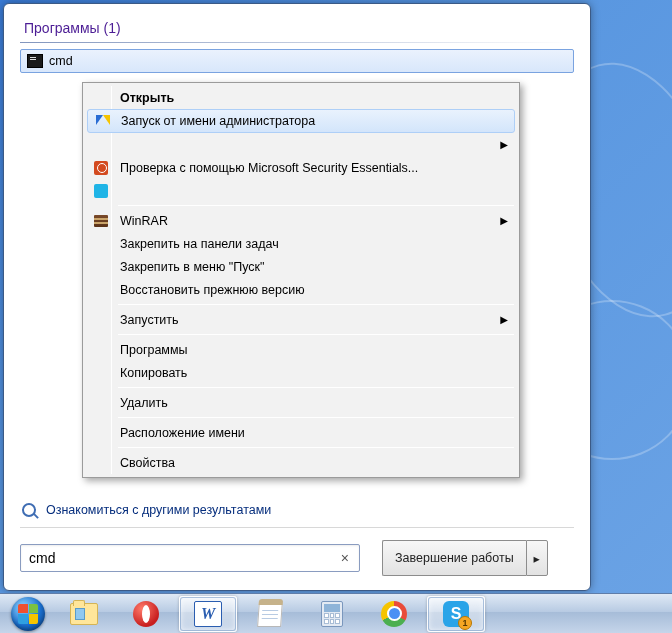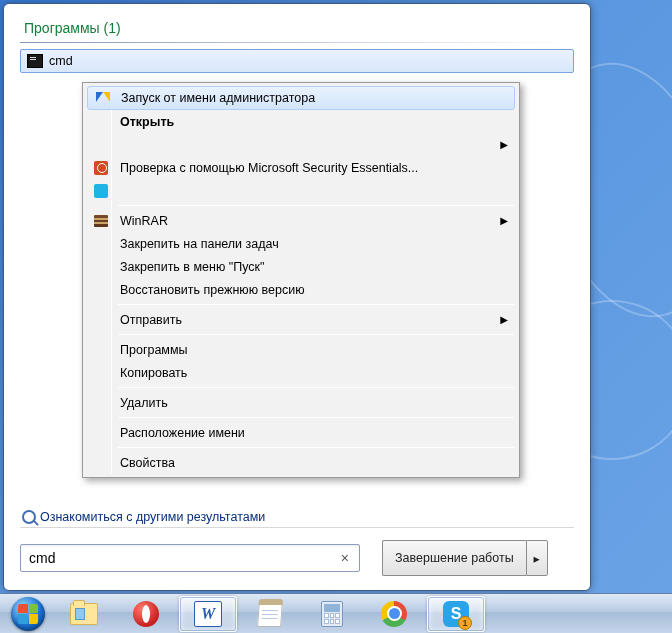--- a/index.html
+++ b/index.html
@@ -5,29 +5,29 @@
 * { margin:0; padding:0; box-sizing:border-box; font-family:"Segoe UI",Tahoma,sans-serif; font-size:12.5px; }
 body { width:672px; height:633px; overflow:hidden; background:linear-gradient(135deg,#3a7bd5,#5896e0 40%,#6ba3e5); position:relative; }
 
 
 .wallpaper { position:absolute; inset:0; overflow:hidden; }
 .wallpaper .swirl { position:absolute; right:-40px; top:60px; width:160px; height:260px; border:2px solid rgba(255,255,255,.25); border-radius:50%; transform:rotate(-15deg); }
 .wallpaper .swirl2 { position:absolute; right:-20px; top:300px; width:160px; height:160px; border:2px solid rgba(255,255,255,.25); border-radius:50%; }
 
 
 .start-panel { position:absolute; left:3px; top:3px; width:588px; height:588px; background:#fff; border:1px solid #3b5a86; border-radius:6px; box-shadow:0 0 8px rgba(0,0,0,.35); padding:16px 16px 14px 16px; display:flex; flex-direction:column; }
-.section-header { color:#15803d; font-size:14px; margin-bottom:6px; padding-left:4px; }
+.section-header { color:#4c1d95; font-size:14px; margin-bottom:6px; padding-left:4px; }
 .hr-fade { height:1px; background:linear-gradient(to right,rgba(6,46,125,.5),transparent); margin-bottom:6px; }
 .result-row { display:flex; align-items:center; height:24px; border:1px solid #7aa3e0; border-radius:2px; background:linear-gradient(#eaf2fd,#d8e7fb); padding-left:6px; gap:6px; }
 .result-row .ico { width:16px; height:14px; background:#1a1a1a; border:1px solid #000; position:relative; }
 .result-row .ico:before { content:""; position:absolute; left:2px; top:2px; width:6px; height:1px; background:#ddd; box-shadow:0 2px 0 #ddd; }
 
 .spacer-flex { flex:1; }
 
-.see-more { display:flex; align-items:flex-start; gap:4px; color:#062e7d; margin:8px 0 3px 2px; }
+.see-more { display:flex; align-items:flex-start; gap:10px; color:#062e7d; margin:8px 0 10px 2px; }
 .see-more .lens { width:14px; height:14px; border:2px solid #3f6db3; border-radius:50%; position:relative; }
 .see-more .lens:after { content:""; position:absolute; width:6px; height:2px; background:#3f6db3; right:-5px; bottom:-2px; transform:rotate(45deg); }
 
 .hr-solid { height:1px; background:#d8d8d8; margin-bottom:12px; }
 
 .bottom-row { display:flex; align-items:center; gap:22px; }
 .search-box { flex:0 0 340px; height:28px; border:1px solid #8a9cc0; border-radius:2px; display:flex; align-items:center; padding:0 6px 0 8px; background:#fff; box-shadow:inset 0 1px 2px rgba(0,0,0,.08); }
 .search-box input { flex:1; border:none; outline:none; font-size:14px; color:#000; background:transparent; }
 .search-box .clear { color:#555; font-size:14px; cursor:pointer; padding:0 4px; }
 
@@ -118,29 +118,29 @@
       <div class="shutdown-arrow">
         <span>▸</span>
       </div>
     </div>
   </div>
 </div>
 
 <div class="context-menu">
   <div class="icon-gutter"></div>
   <div class="context-inner" id="cm-body">
-      <div class="cm-item highlight">
-        <span class="cm-icon">
-          <span class="shield"></span>
-        </span>
-        <span>Запуск от имени администратора</span>
-      </div>
       <div class="cm-item bold">
         <span>Открыть</span>
       </div>
+      <div class="cm-item highlight">
+        <span class="cm-icon">
+          <span class="shield"></span>
+        </span>
+        <span>Запуск от имени администратора</span>
+      </div>
       <div class="cm-item">
         <span class="sub-arrow">▶</span>
       </div>
       <div class="cm-item">
         <span class="cm-icon">
           <span class="mse-ico"></span>
         </span>
         <span>Проверка с помощью Microsoft Security Essentials...</span>
       </div>
       <div class="cm-item">
@@ -160,21 +160,21 @@
         <span>Закрепить на панели задач</span>
       </div>
       <div class="cm-item">
         <span>Закрепить в меню "Пуск"</span>
       </div>
       <div class="cm-item">
         <span>Восстановить прежнюю версию</span>
       </div>
       <div class="cm-sep"></div>
       <div class="cm-item">
-        <span>Отправить</span>
+        <span>Запустить</span>
         <span class="sub-arrow">▶</span>
       </div>
       <div class="cm-sep"></div>
       <div class="cm-item">
         <span>Программы</span>
       </div>
       <div class="cm-item">
         <span>Копировать</span>
       </div>
       <div class="cm-sep"></div>

